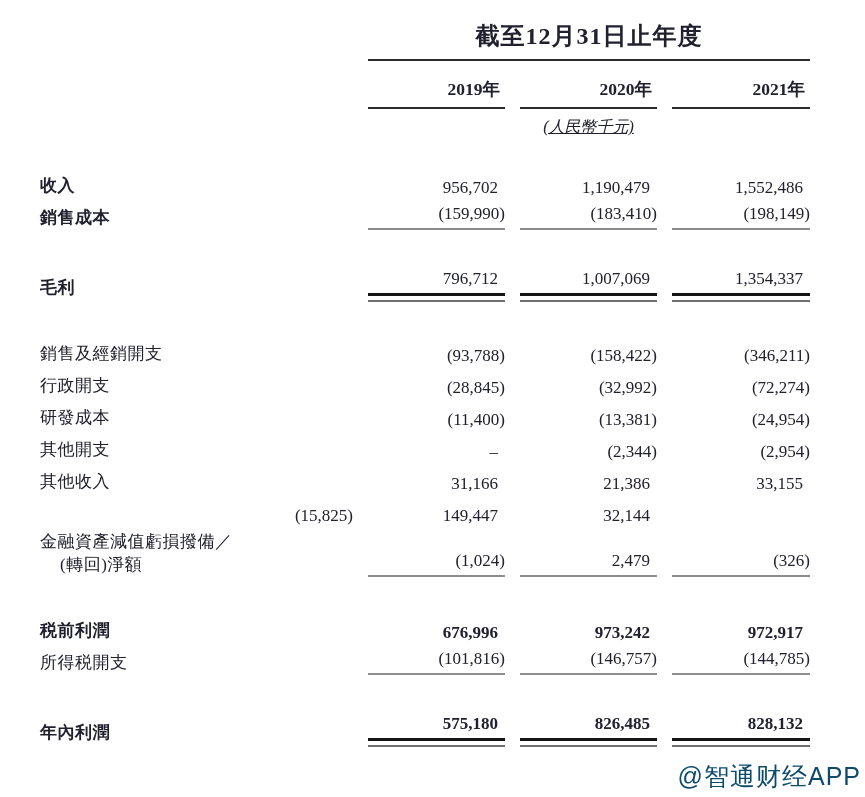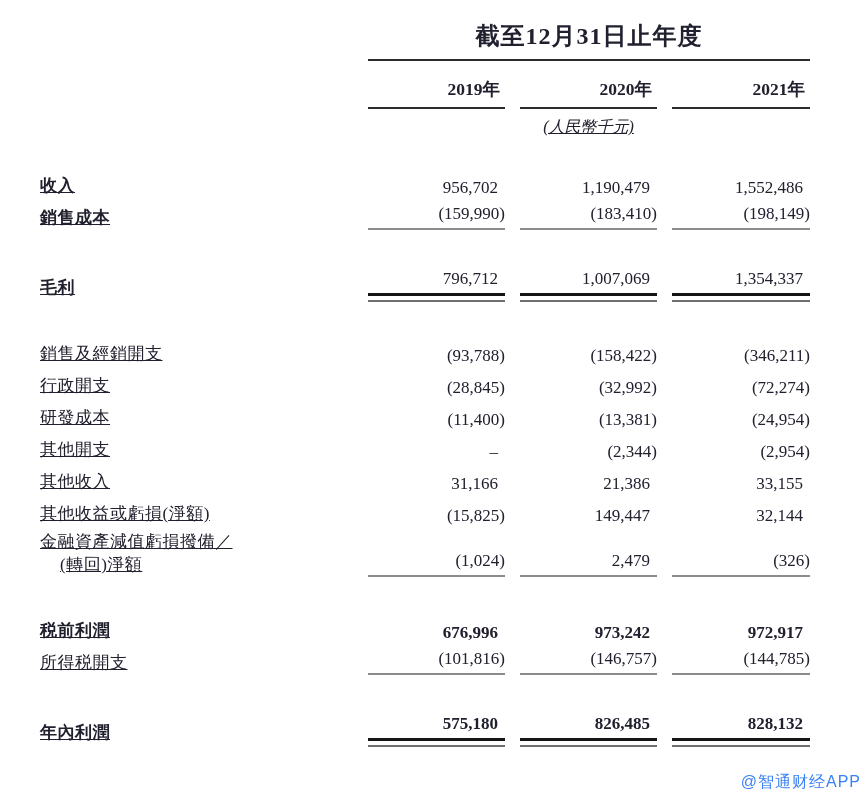--- a/index.html
+++ b/index.html
@@ -27,34 +27,34 @@
   .unit {
     grid-column:3; text-align:center; font-style:italic; font-size:16px; padding-top:8px;
     white-space:nowrap;
     text-decoration:underline;
   }
 
   
   #rows { margin-top:32px; }
   .row { min-height:32px; }
   .row.gp { margin-top:34px; }
-  .lbl { font-size:17px; padding-bottom:5px; letter-spacing:0.5px; line-height:23px;text-decoration:underline; }
+  .lbl { font-size:17px; padding-bottom:5px; letter-spacing:0.5px; line-height:23px; }
   .lbl.b { font-weight:bold; }
   .lbl .l2 { padding-left:20px; }
   .num { display:flex; flex-direction:column; align-items:flex-end; justify-content:flex-end; font-size:17px; }
   .num .v { line-height:21px; padding-bottom:4px; white-space:nowrap; }
   .num .v.np { padding-right:7px; }   
   .row.bv .num .v { font-weight:bold; }
   .rl  { width:100%; height:2px; border-top:2px solid #8c8c8c; margin-bottom:2px; }
   .rl2 { width:100%; height:9px; box-sizing:border-box;
          border-top:3px solid #151515; border-bottom:2px solid #6f6f6f; margin-bottom:2px; }
 
   
   .wm {
-    position:absolute; right:4px; bottom:4px; color:#3b82f6; font-size:16px;
+    position:absolute; right:4px; bottom:4px; color:#0c4a6e; font-size:25px;
     font-family:"Liberation Sans","DejaVu Sans",sans-serif; letter-spacing:1px;
   }
 </style>
 </head>
 <body>
 
 <div class="page">
   <div class="sheet">
 
     <div class="ptitle">截至12月31日止年度</div>
@@ -183,23 +183,20 @@
             <span class="v np">31,166</span>
           </div>
           <div class="num">
             <span class="v np">21,386</span>
           </div>
           <div class="num">
             <span class="v np">33,155</span>
           </div>
         </div>
         <div class="row grid">
-          <div class="lbl">
-            <div>其他收益或虧損(淨額)</div>
-          </div>
           <div class="num">
             <span class="v">(15,825)</span>
           </div>
           <div class="num">
             <span class="v np">149,447</span>
           </div>
           <div class="num">
             <span class="v np">32,144</span>
           </div>
         </div>

